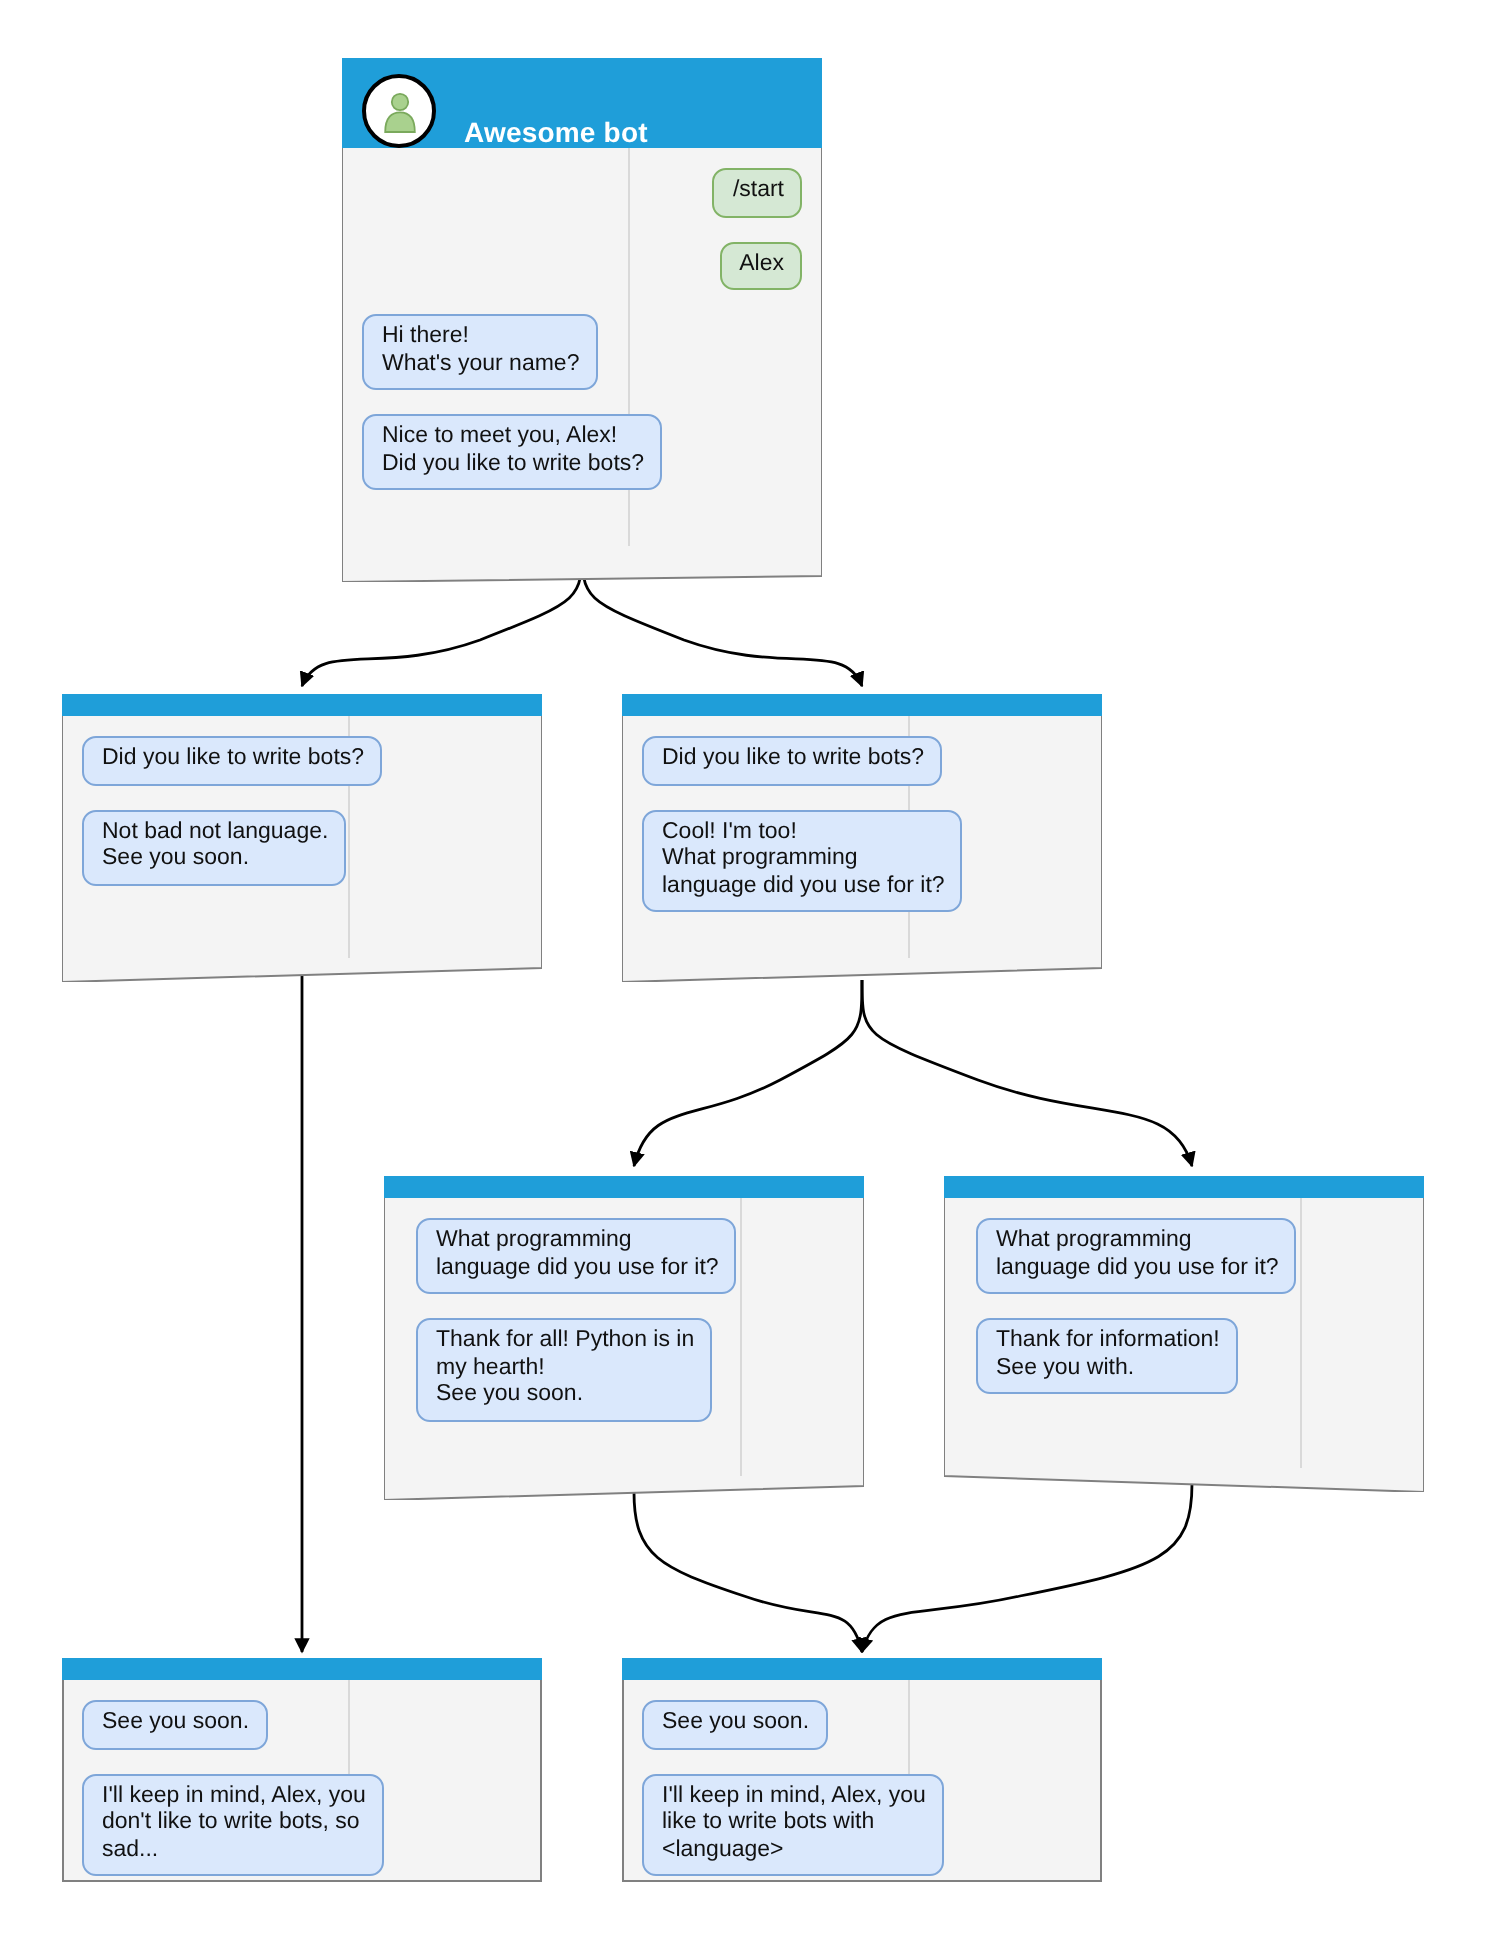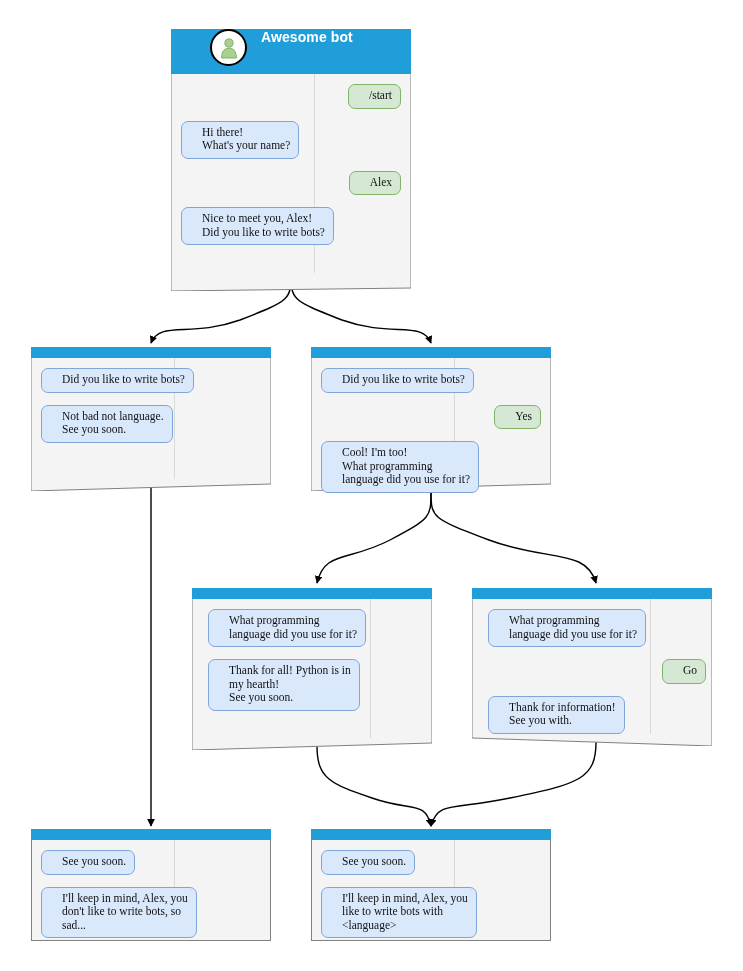--- a/index.html
+++ b/index.html
@@ -44,23 +44,22 @@
     padding: 0;
   }
   .node-header {
     position: relative;
     height: 11px;
     box-sizing: border-box;
   }
   .node-header.tall {
     height: 45px;
     display: flex;
-    align-items: flex-start;
+    align-items: flex-end;
     padding-left: 10px;
-    margin-left: 29px;
   }
   .avatar {
     width: 37px;
     height: 37px;
     border-radius: 50%;
     background: #ffffff;
     border: 2px solid #000000;
     box-sizing: border-box;
     display: flex;
     align-items: center;
@@ -76,28 +75,27 @@
   }
   .chat {
     position: relative;
     padding: 10px 10px 0 10px;
     box-sizing: border-box;
   }
   .msg {
     display: inline-block;
     max-width: 82%;
     box-sizing: border-box;
-    padding: 4px 8px 5px 20px;
+    padding: 4px 8px 5px 9px;
     border-radius: 7px;
     font-size: 11.5px;
     line-height: 13.5px;
     color: #111111;
     white-space: pre-line;
     border: 1px solid;
-    font-family: Liberation Serif, serif;
   }
   .msg.bot {
     background: #dae8fc;
     border-color: #7ea6d9;
   }
   .msg.user {
     background: #d5e8d4;
     border-color: #82b366;
   }
   .row {
@@ -156,26 +154,26 @@
             <circle cx="12" cy="7" r="4.1" fill="#a9d18e" stroke="#7aa95c" stroke-width="0.9"></circle>
             <path d="M4.6 22 C4.6 14.6 8.0 12.2 12 12.2 C16 12.2 19.4 14.6 19.4 22 Z" fill="#a9d18e" stroke="#7aa95c" stroke-width="0.9"></path>
           </svg>
         </div>
         <div class="bot-title">Awesome bot</div>
       </div>
       <div class="chat">
         <div class="row right">
           <div class="msg user">/start</div>
         </div>
+        <div class="row right">
+          <div class="msg user">Alex</div>
+        </div>
         <div class="row left">
           <div class="msg bot">Hi there!
 What's your name?</div>
-        </div>
-        <div class="row right">
-          <div class="msg user">Alex</div>
         </div>
         <div class="row left">
           <div class="msg bot">Nice to meet you, Alex!
 Did you like to write bots?</div>
         </div>
       </div>
     </div>
   </div>
 
   <div class="node" style="left:31px; top:347px; width:240px; height:144px;">
@@ -203,23 +201,20 @@
       <polygon points="0,0 240,0 240,137 0,144" fill="#f4f4f4" stroke="#808080" stroke-width="1"></polygon>
       <rect x="0" y="0" width="240" height="11" fill="#1f9ed9"></rect>
     </svg>
     <div class="vline" style="left:143px; top:11px; bottom:12px;"></div>
     <div class="node-content">
       <div class="node-header"></div>
       <div class="chat">
         <div class="row left">
           <div class="msg bot">Did you like to write bots?</div>
         </div>
-        <div class="row right">
-          <div class="msg user">Yes</div>
-        </div>
         <div class="row left">
           <div class="msg bot">Cool! I'm too!
 What programming
 language did you use for it?</div>
         </div>
       </div>
     </div>
   </div>
 
   <div class="node" style="left:192px; top:588px; width:240px; height:162px;">
@@ -250,23 +245,20 @@
       <rect x="0" y="0" width="240" height="11" fill="#1f9ed9"></rect>
     </svg>
     <div class="vline" style="left:178px; top:11px; bottom:12px;"></div>
     <div class="node-content">
       <div class="node-header"></div>
       <div class="chat" style="padding-left:16px;padding-right:6px;">
         <div class="row left">
           <div class="msg bot">What programming
 language did you use for it?</div>
         </div>
-        <div class="row right">
-          <div class="msg user">Go</div>
-        </div>
         <div class="row left">
           <div class="msg bot">Thank for information!
 See you with.</div>
         </div>
       </div>
     </div>
   </div>
 
   <div class="node" style="left:31px; top:829px; width:240px; height:112px;">
     <svg class="node-shape" viewBox="0 0 240 112" preserveAspectRatio="none">

